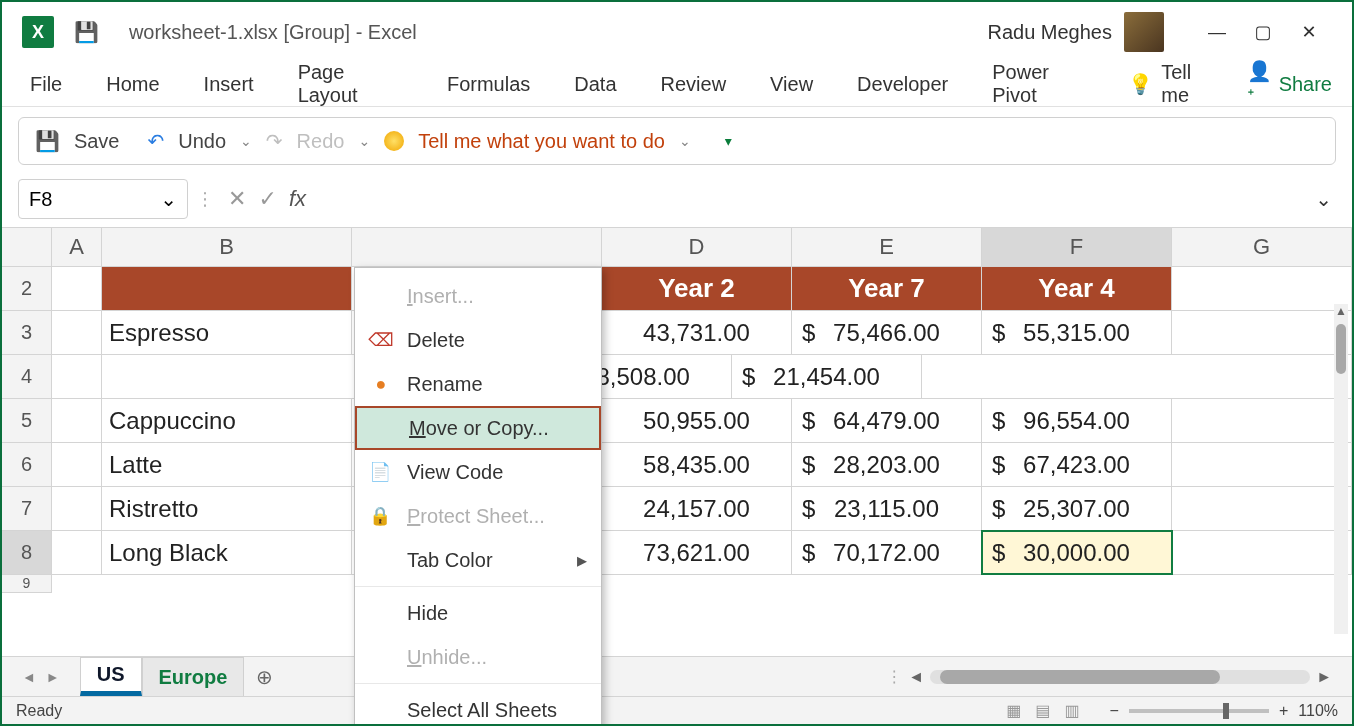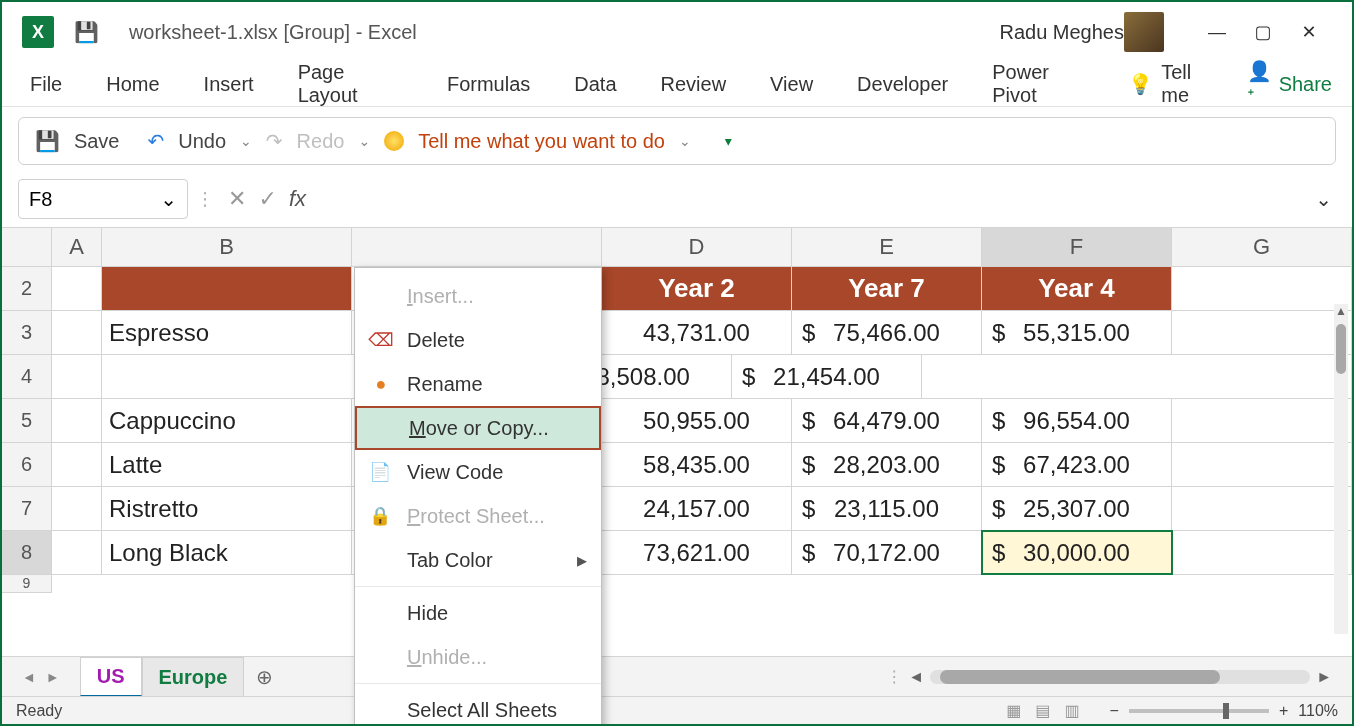--- a/index.html
+++ b/index.html
@@ -3,21 +3,21 @@
 <meta charset="utf-8">
 <style>
   * { box-sizing: border-box; margin: 0; padding: 0; font-family: 'Segoe UI', Arial, sans-serif; }
   body { width: 1354px; height: 726px; background: #fff; border: 2px solid #0a6f3c; position: relative; overflow: hidden; }
 
   
   .titlebar { height: 60px; display: flex; align-items: center; padding: 0 20px; }
   .titlebar .excel-logo { width: 32px; height: 32px; background: #107c41; display:flex; align-items:center; justify-content:center; color:#fff; font-weight:bold; font-size:18px; margin-right:20px; border-radius:2px; }
   .titlebar .save-small { color:#8d5ca3; font-size:20px; margin-right:30px; }
   .titlebar .title-text { font-size: 20px; color: #555; flex: 1; }
-  .titlebar .user-name { font-size: 20px; color: #333; margin-right: 0; }
+  .titlebar .user-name { font-size: 20px; color: #333; margin-right: 12px; }
   .titlebar .avatar { width: 40px; height: 40px; background: linear-gradient(135deg,#8a6d3b,#4a3520); border-radius:2px; margin-right:30px; }
   .titlebar .win-btn { width: 46px; height: 40px; display:flex; align-items:center; justify-content:center; font-size:18px; color:#333; }
 
   
   .ribbon-tabs { height: 45px; display: flex; align-items: center; padding: 0 20px; gap: 28px; border-bottom: 1px solid #e1e1e1; }
   .ribbon-tabs .tab { font-size: 20px; color: #333; padding: 6px 8px; }
   .ribbon-tabs .share-grp { margin-left: auto; display:flex; align-items:center; gap:30px; font-size:20px; color:#333; }
   .ribbon-tabs .share-grp .share { color: #107c41; display:flex; align-items:center; gap:6px; }
   .ribbon-tabs .tellme-grp { display:flex; align-items:center; gap:8px; }
 
@@ -82,21 +82,21 @@
   .ctxmenu .mi .ico.org { color:#e67e22; }
   .ctxmenu .mi .arrow { position:absolute; right:14px; color:#555; }
   .ctxmenu .mi u { text-decoration: underline; }
   .ctxmenu hr { border:none; border-top:1px solid #e8e8e8; margin:4px 0; }
 
   
   .sheettabs { position:absolute; bottom:28px; left:0; right:0; height:40px; display:flex; align-items:center; border-top:1px solid #d4d4d4; background:#f3f3f3; }
   .sheettabs .nav { display:flex; gap:10px; padding:0 20px; color:#888; font-size:14px; }
   .sheettabs .tabs { display:flex; height:100%; }
   .sheettabs .stab { padding: 6px 16px; font-size:20px; background:#fff; border:1px solid #d0d0d0; border-bottom:none; display:flex; align-items:center; }
-  .sheettabs .stab.active-green { color:#a21caf; font-weight:bold; border-bottom:1px solid #0369a1; }
+  .sheettabs .stab.active-green { color:#0f172a; font-weight:bold; border-bottom:5px solid #0369a1; }
   .sheettabs .stab.active-grey { color:#107c41; font-weight:bold; background:#e8e8e8; }
   .sheettabs .addtab { width:40px; display:flex; align-items:center; justify-content:center; color:#666; font-size:20px; }
   .sheettabs .hscroll { margin-left:auto; display:flex; align-items:center; gap:6px; padding-right:20px; }
   .sheettabs .hscroll .track { width:380px; height:14px; background:#e0e0e0; border-radius:7px; position:relative; }
   .sheettabs .hscroll .thumb { position:absolute; left:10px; width:280px; height:14px; background:#a8a8a8; border-radius:7px; }
   .sheettabs .dots2 { color:#aaa; }
 
   
   .statusbar { position:absolute; bottom:0; left:0; right:0; height:28px; display:flex; align-items:center; background:#f3f3f3; border-top:1px solid #d4d4d4; font-size:16px; color:#444; padding:0 14px; }
   .statusbar .views { margin-left:auto; display:flex; gap:14px; color:#999; }

